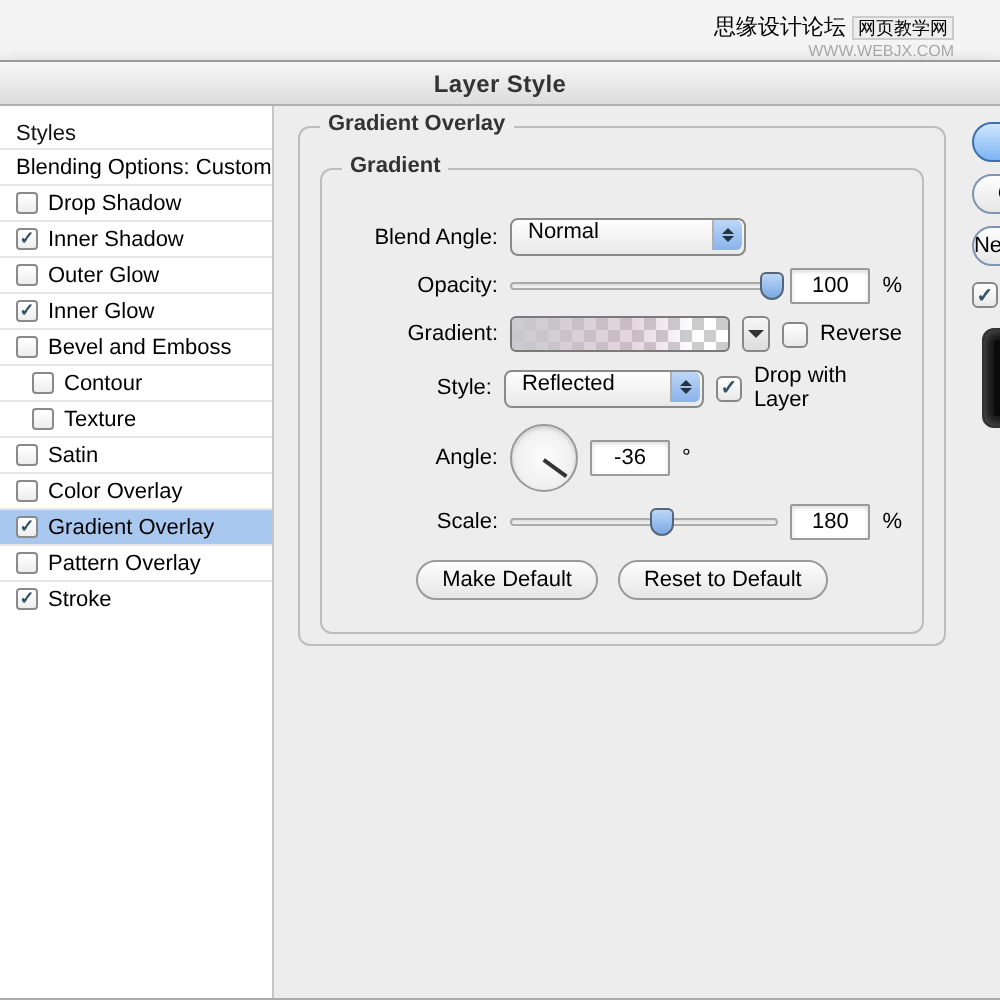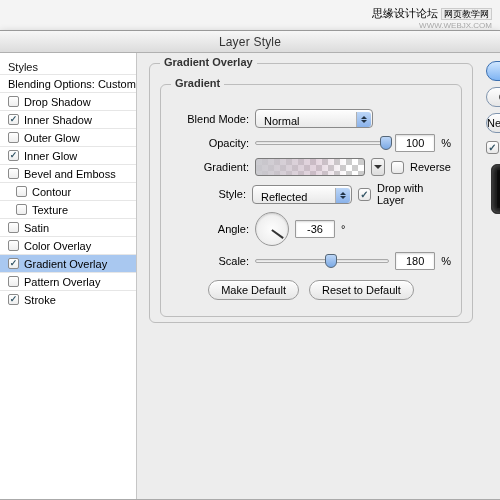--- a/index.html
+++ b/index.html
@@ -1,35 +1,35 @@
 <!DOCTYPE html>
 <html><head>
 <meta charset="utf-8">
 <style>
   *{box-sizing:border-box;margin:0;padding:0;font-family:"Lucida Grande","Helvetica Neue",Arial,sans-serif;font-size:11px;color:#000}
   body{background:#f4f4f4;width:500px;height:500px;overflow:hidden}
-  .watermark{position:absolute;top:6px;right:8px;color:#777}
+  .watermark{position:absolute;top:6px;right:23px;color:#777}
   .window{position:absolute;top:30px;left:0;right:0;bottom:0;background:#ededed;border-top:1px solid #999;border-bottom:1px solid #aaa;box-shadow:0 2px 8px rgba(0,0,0,.2);}
-  .titlebar{height:22px;text-align:center;line-height:22px;background:linear-gradient(#f7f7f7,#dcdcdc);border-bottom:1px solid #b0b0b0;font-weight:400;color:#333;font-size:12px;letter-spacing:.2px}
+  .titlebar{height:22px;text-align:center;line-height:22px;background:linear-gradient(#f7f7f7,#dcdcdc);border-bottom:1px solid #b0b0b0;font-weight:700;color:#333;font-size:12px;letter-spacing:.2px}
   .content{display:flex;height:calc(100% - 22px);}
   .sidebar{width:137px;flex:none;border-right:1px solid #c6c6c6;background:#fff;padding-top:6px}
   .sidebar-hdr{padding:2px 8px 1px;color:#111;font-size:11px}
   .sidebar-row{display:flex;align-items:center;gap:5px;padding:2px 8px;height:18px;white-space:nowrap;border-top:1px solid #e6e6e6}
   .sidebar-row.sub{padding-left:16px}
   .sidebar-row.sel{background:#a9c8f0}
   .chk{width:11px;height:11px;border:1px solid #8a8a8a;border-radius:2px;background:linear-gradient(#fff,#eee);flex:none;display:flex;align-items:center;justify-content:center;font-size:9px;color:#2a5;line-height:1}
   .chk.on::after{content:"✓";color:#356;font-weight:bold}
   .mac-chk{width:13px;height:13px;border:1px solid #888;border-radius:3px;background:linear-gradient(#fff,#e8e8e8);flex:none;display:flex;align-items:center;justify-content:center}
   .mac-chk.on::after{content:"✓";color:#356;font-weight:bold;font-size:10px}
   .main{flex:1;padding:8px 8px 8px 12px;position:relative}
   .group{border:1px solid #bdbdbd;border-radius:6px;padding:18px 10px 10px;margin:2px 0;position:relative;background:#ededed}
   .group-title{position:absolute;top:-8px;left:10px;background:#ededed;padding:0 4px;color:#333;font-weight:bold}
   .row{display:flex;align-items:center;gap:6px;margin:6px 0}
   .lab{width:78px;text-align:right;color:#000}
-  .select{display:inline-flex;align-items:flex-end;border:1px solid #8a8a8a;border-radius:4px;background:linear-gradient(#fefefe,#e9e9e9);height:19px;padding:0 6px 0 8px;min-width:100px;box-shadow:inset 0 1px 0 #fff}
+  .select{display:inline-flex;align-items:flex-start;border:1px solid #8a8a8a;border-radius:4px;background:linear-gradient(#fefefe,#e9e9e9);height:19px;padding:0 6px 0 8px;min-width:100px;box-shadow:inset 0 1px 0 #fff}
   .select .arrow{width:15px;height:15px;margin-left:auto;border-left:1px solid #b0b0b0;display:flex;flex-direction:column;align-items:center;justify-content:center;gap:1px;background:linear-gradient(#bcd6f7,#8ab2ea);border-radius:0 3px 3px 0;margin-right:-5px}
   .select .arrow::before,.select .arrow::after{content:"";border:3px solid transparent}
   .select .arrow::before{border-bottom-color:#234}
   .select .arrow::after{border-top-color:#234}
   .slider{position:relative;height:4px;border:1px solid #aaa;border-radius:3px;background:linear-gradient(#ddd,#f5f5f5);flex:1;max-width:160px}
   .thumb{position:absolute;top:-6px;width:12px;height:14px;background:linear-gradient(#bcd6f7,#7ba9e4);border:1px solid #567;border-radius:3px 3px 6px 6px}
   .numbox{width:40px;height:18px;border:1px solid #9a9a9a;background:#fff;text-align:center;line-height:16px;border-radius:1px;box-shadow:inset 0 1px 2px rgba(0,0,0,.15)}
   .swatch{width:110px;height:18px;border:1px solid #7a7a7a;border-radius:3px;background:
     linear-gradient(90deg, rgba(200,200,205,.95), rgba(200,170,190,.5) 55%, rgba(255,255,255,0) 85%),
     repeating-conic-gradient(#ccc 0 25%, #fff 0 50%) 0 0/12px 12px}
@@ -113,21 +113,21 @@
         </div>
     </div>
 
     <div class="main">
       <div class="group" style="height:260px">
         <span class="group-title">Gradient Overlay</span>
         <div class="group" style="">
           <span class="group-title">Gradient</span>
 
           <div class="row">
-            <span class="lab">Blend Mode:</span>
+            <span class="lab">Blend Angle:</span>
             <div class="select" style="min-width:118px">
               <span>Normal</span>
                 <span class="arrow"></span>
             </div>
           </div>
 
           <div class="row">
             <span class="lab">Opacity:</span>
             <div class="slider">
                 <div class="thumb" style="left:calc(100% - 8px)"></div>

